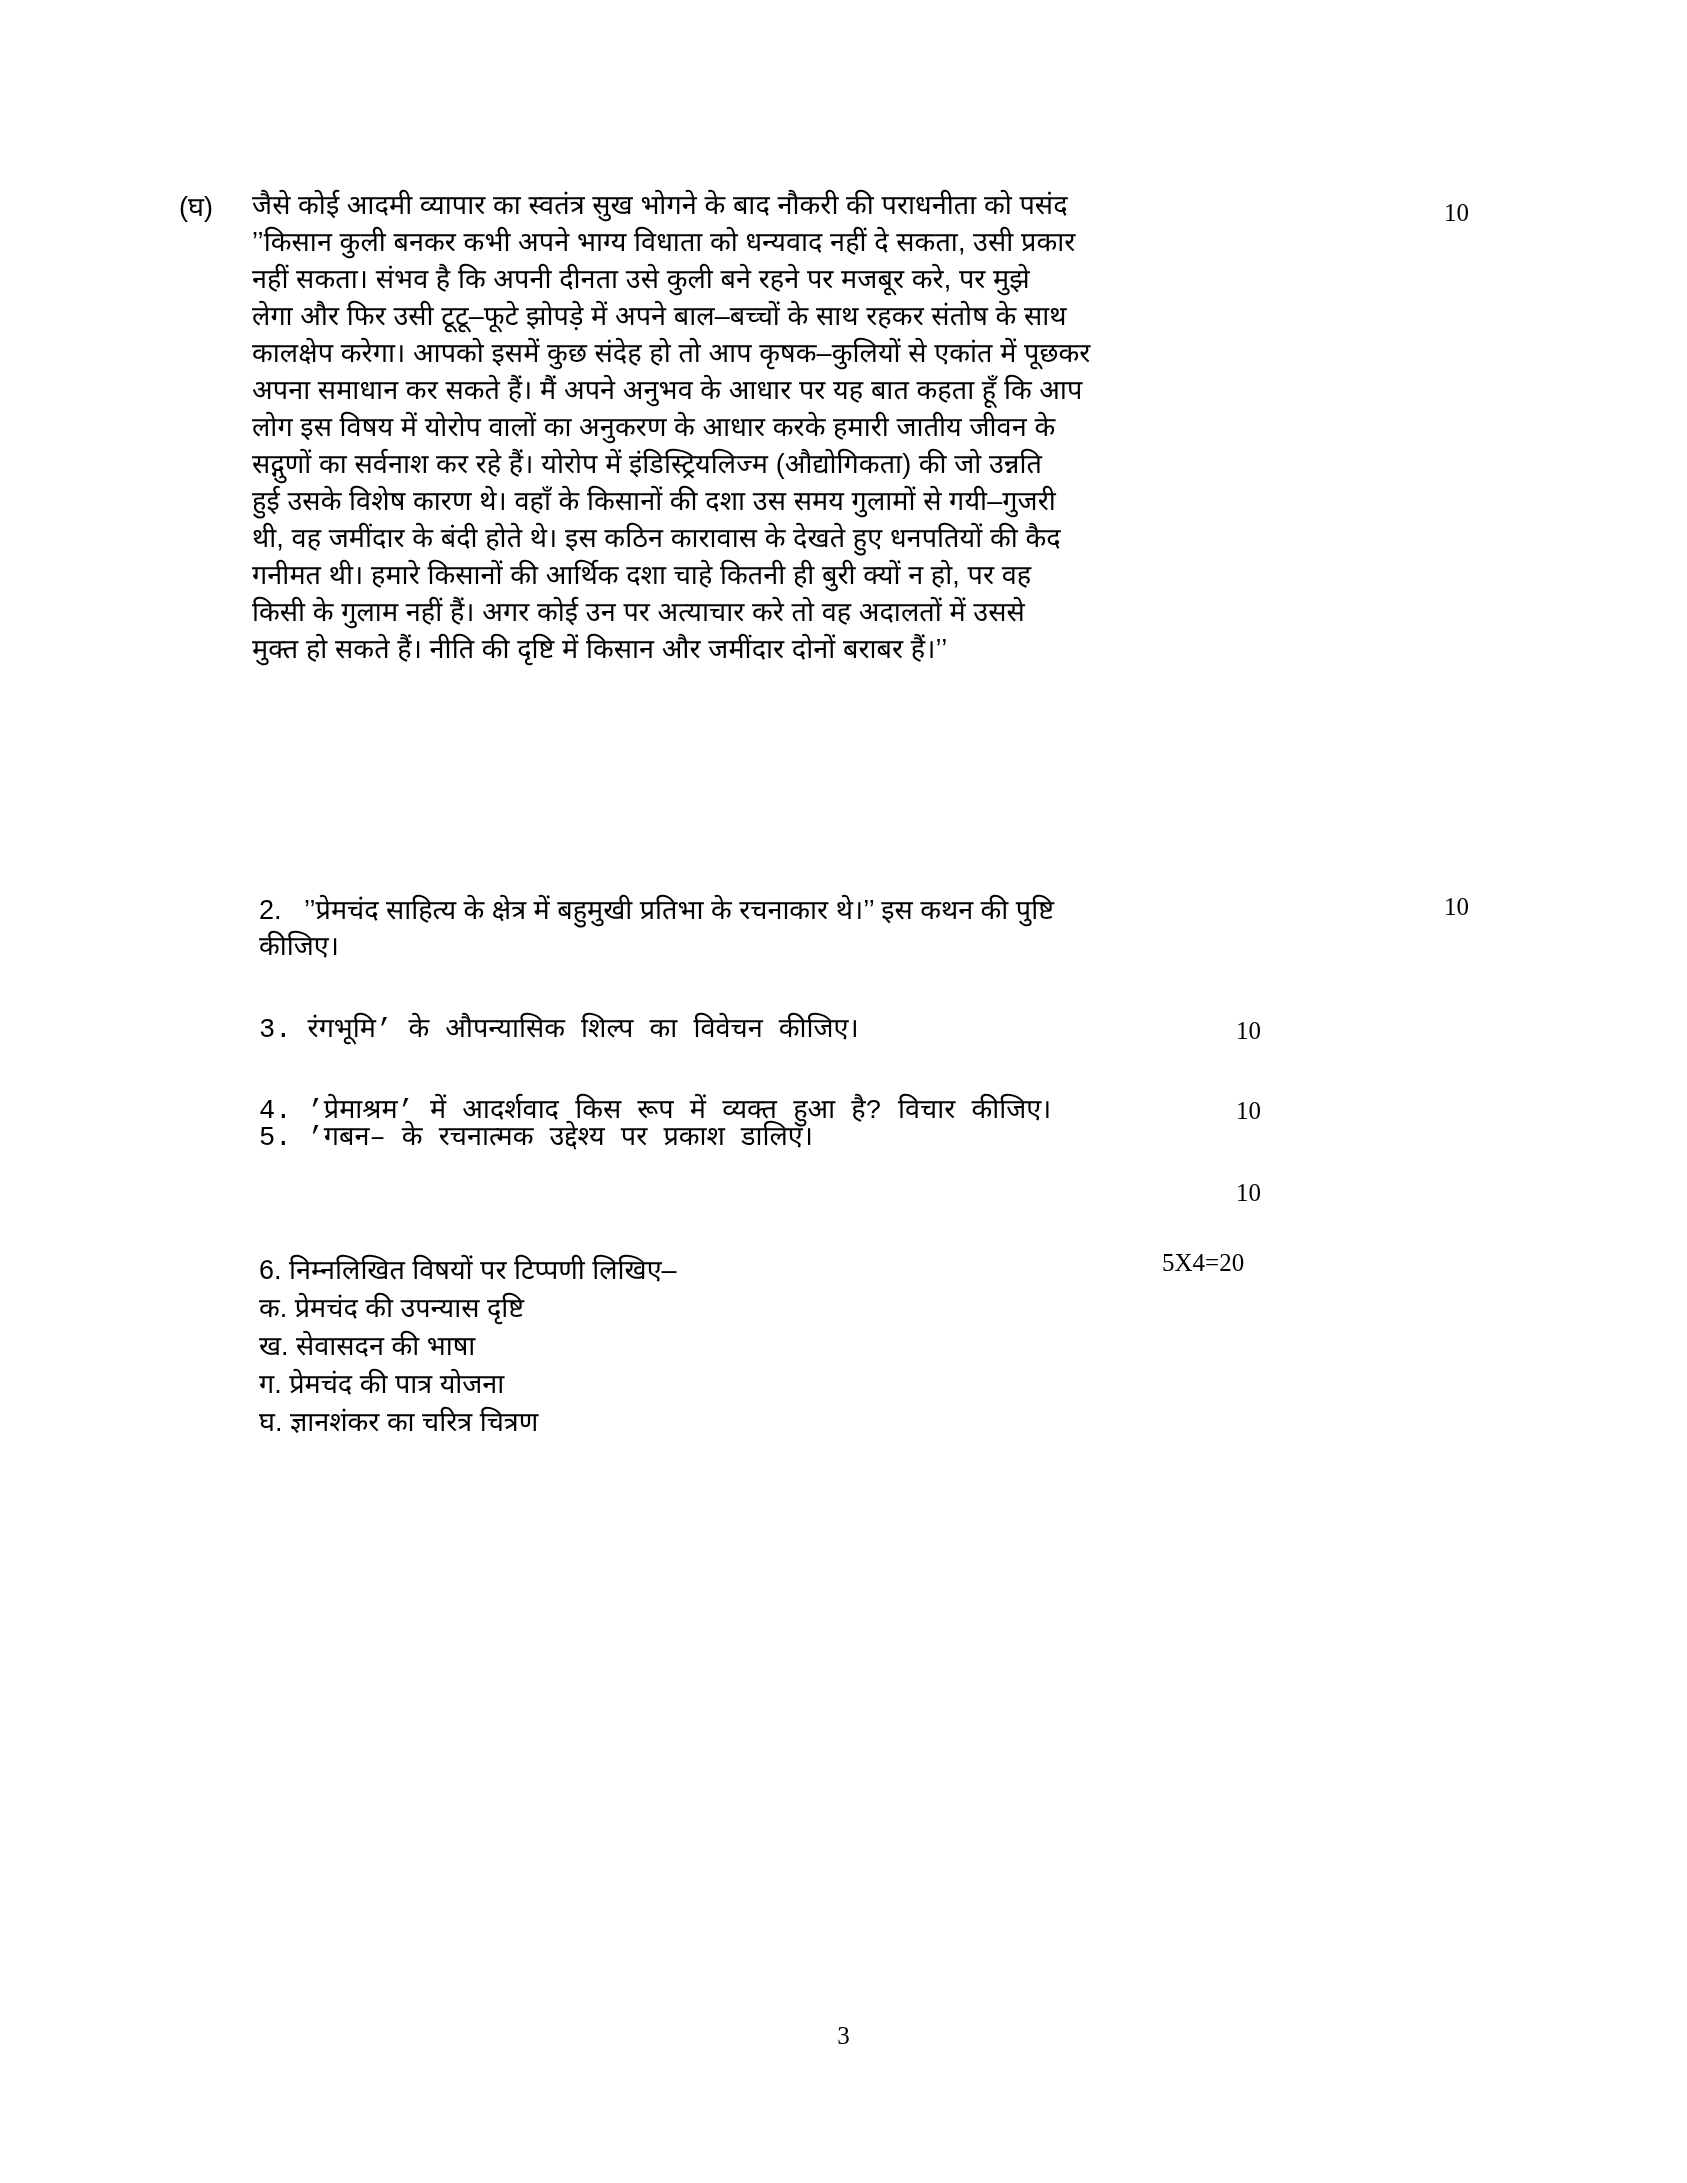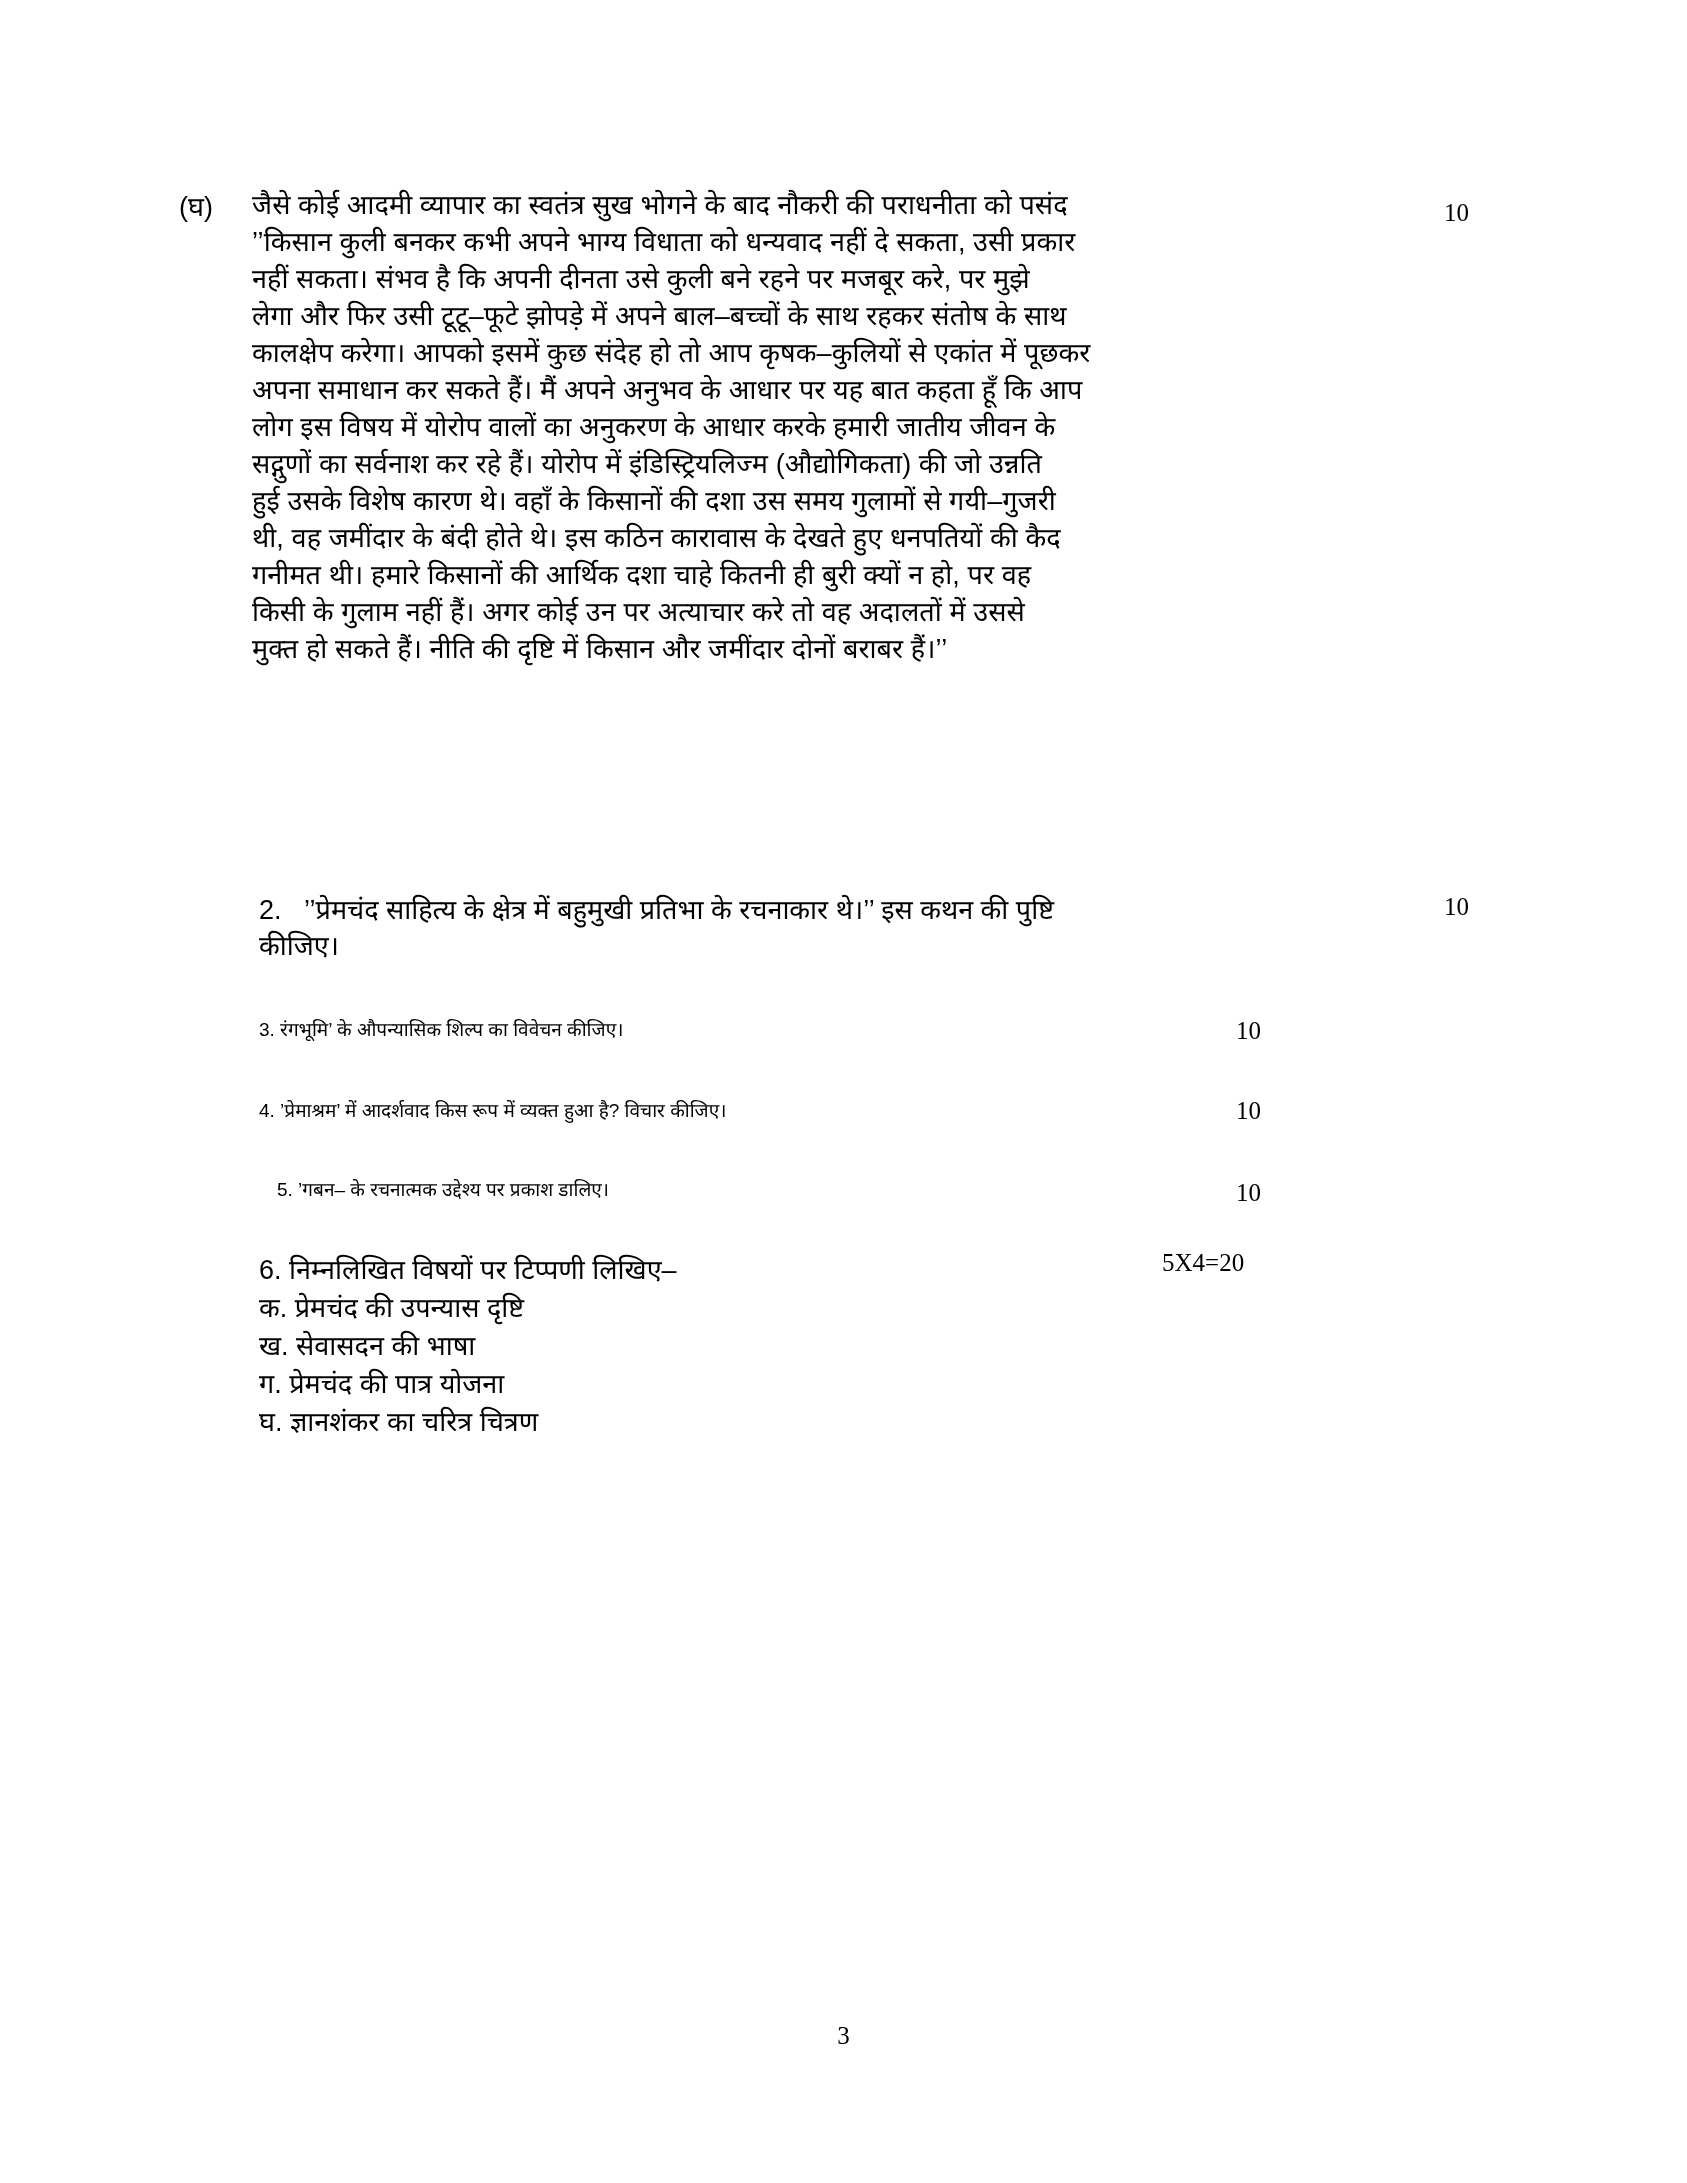--- a/index.html
+++ b/index.html
@@ -76,27 +76,28 @@
     font-size: 27px;
     line-height: 36px;
     white-space: nowrap;
   }
   .marks-q2 { left: 1444px; top: 892px; }
 
   
   .qline {
     position: absolute;
     left: 259px;
-    font-size: 19px;
+    font-size: 27px;
     line-height: 36px;
     white-space: nowrap;
+    font-family: Liberation Mono, monospace;
   }
   .q3 { top: 1012px; }
   .q4 { top: 1093px; }
-  .q5 { top: 1172px; margin-left: 18px; }
+  .q5 { top: 1120px; }
 
   .marks-inline {
     position: absolute;
     left: 1236px;
     font-size: 25px;
     line-height: 29px;
   }
   .m3 { top: 1016px; }
   .m4 { top: 1096px; }
   .m5 { top: 1178px; }

